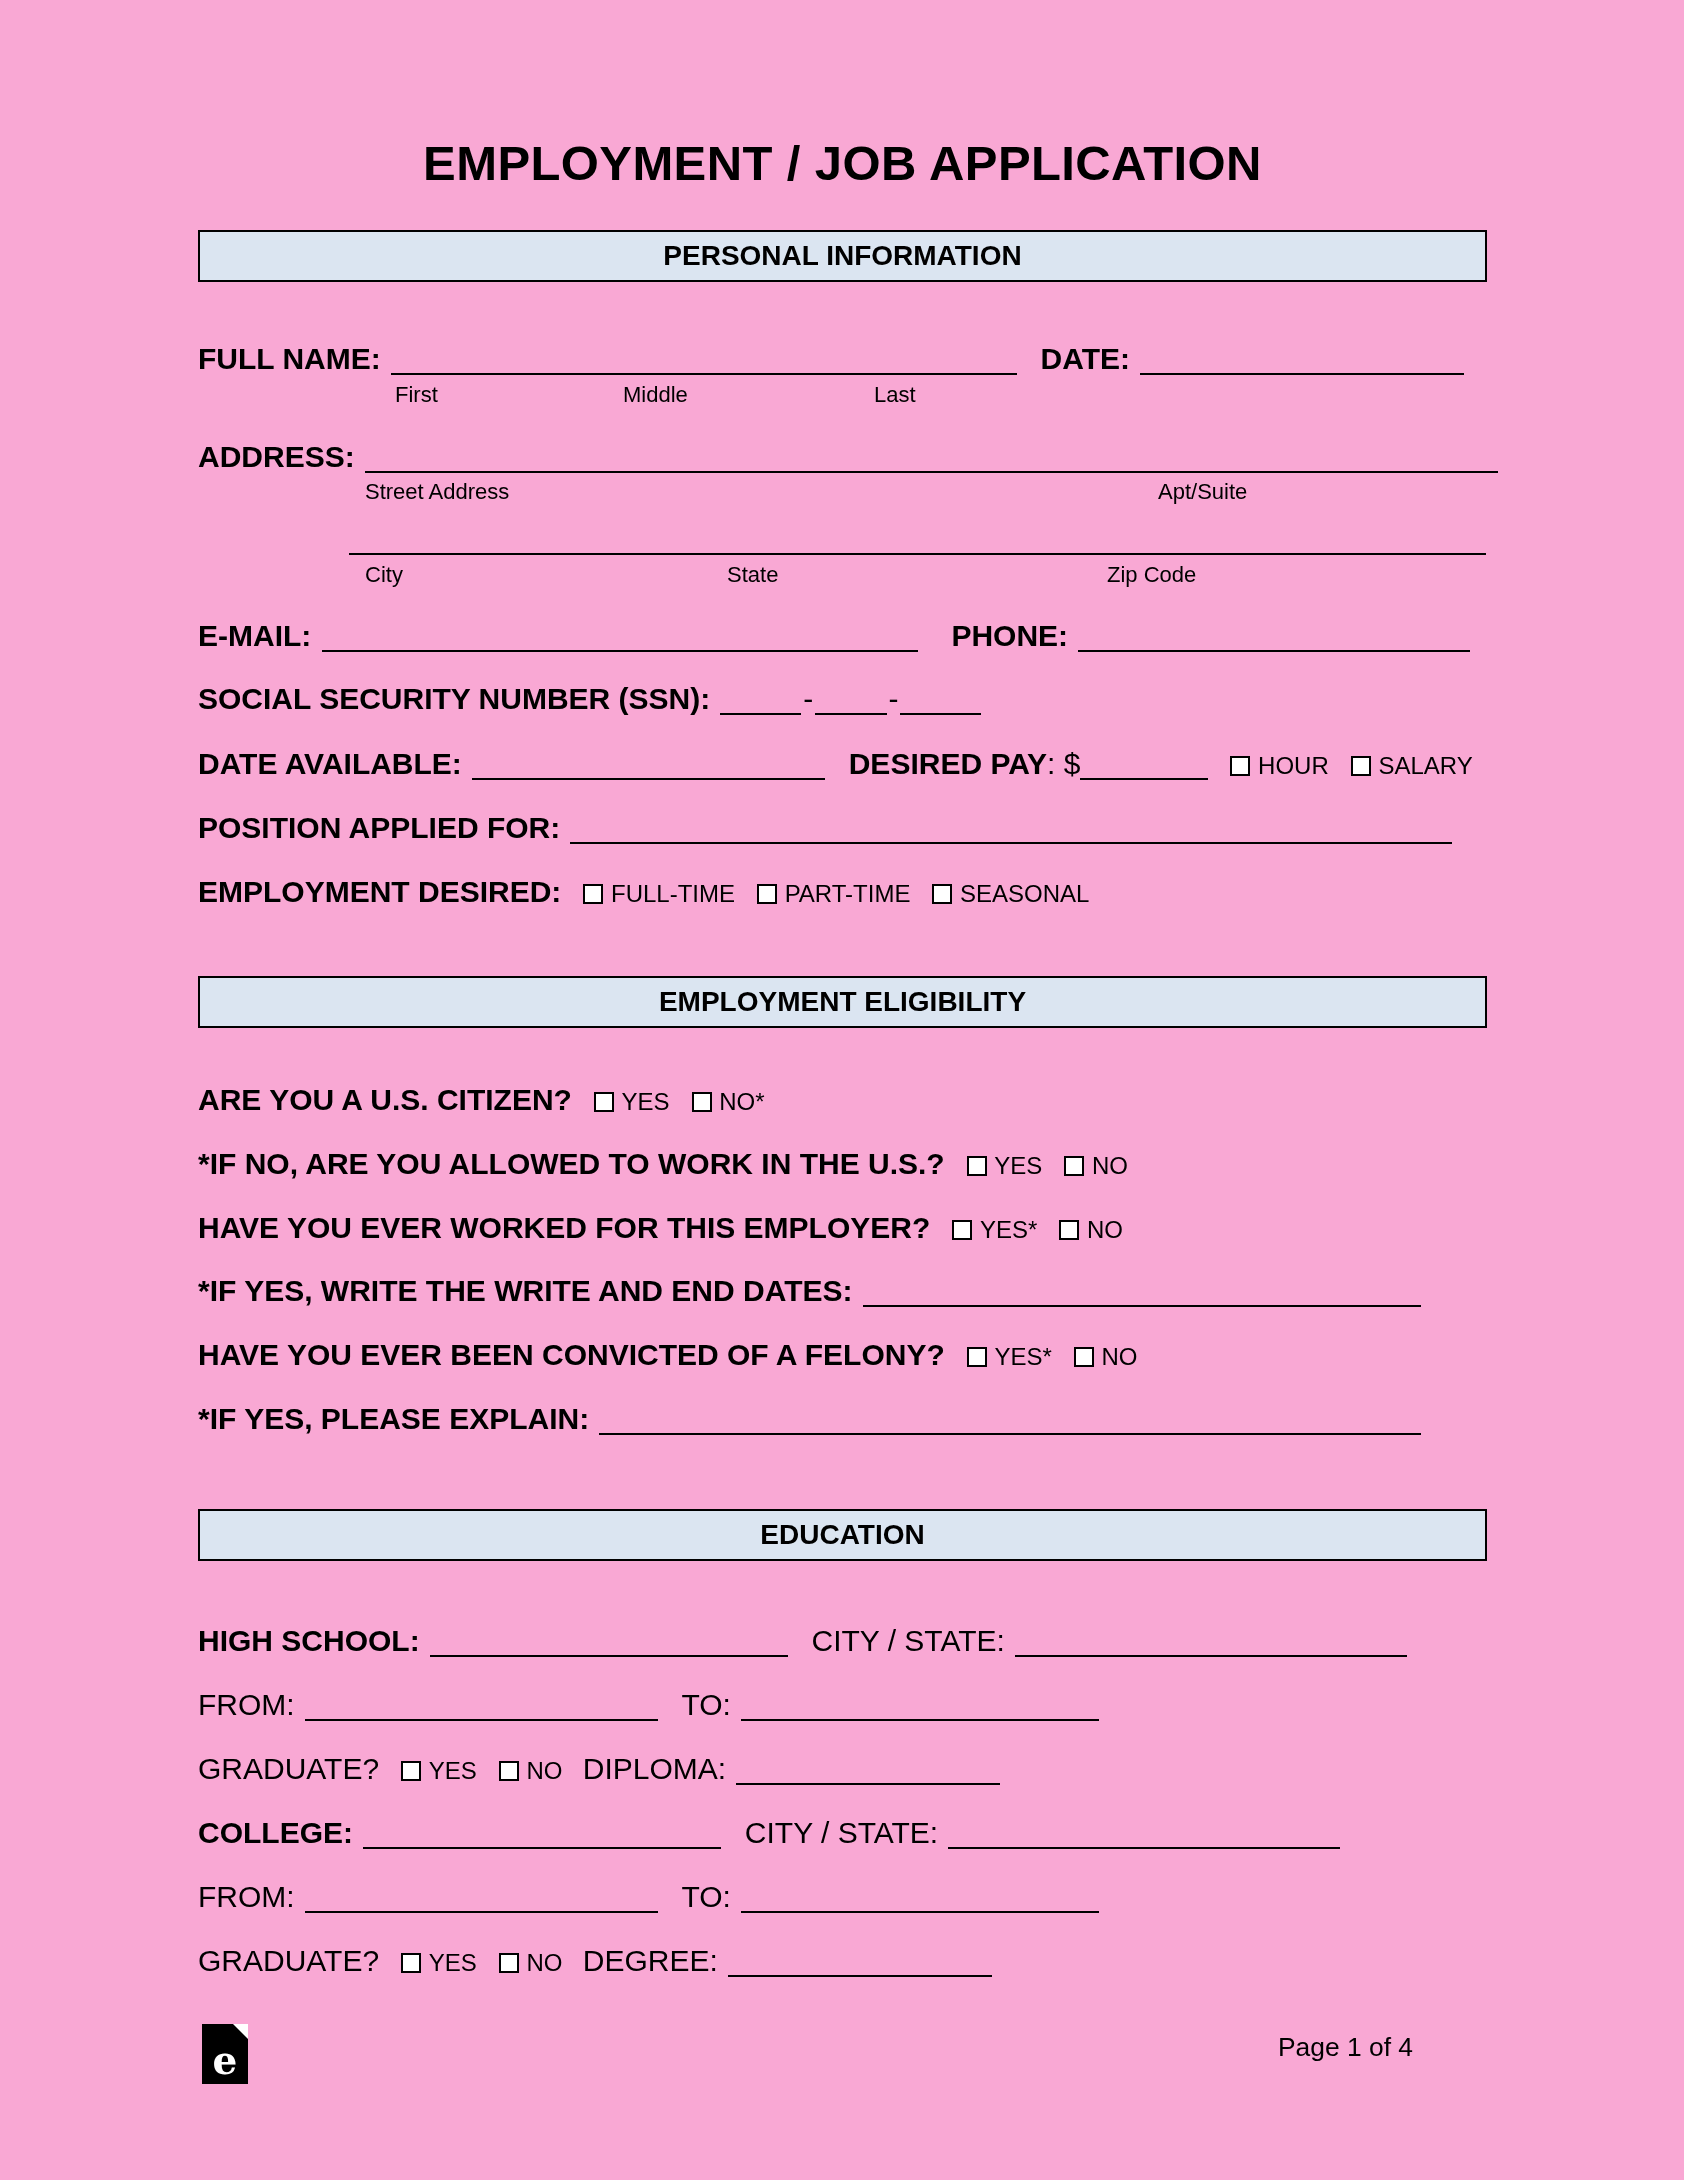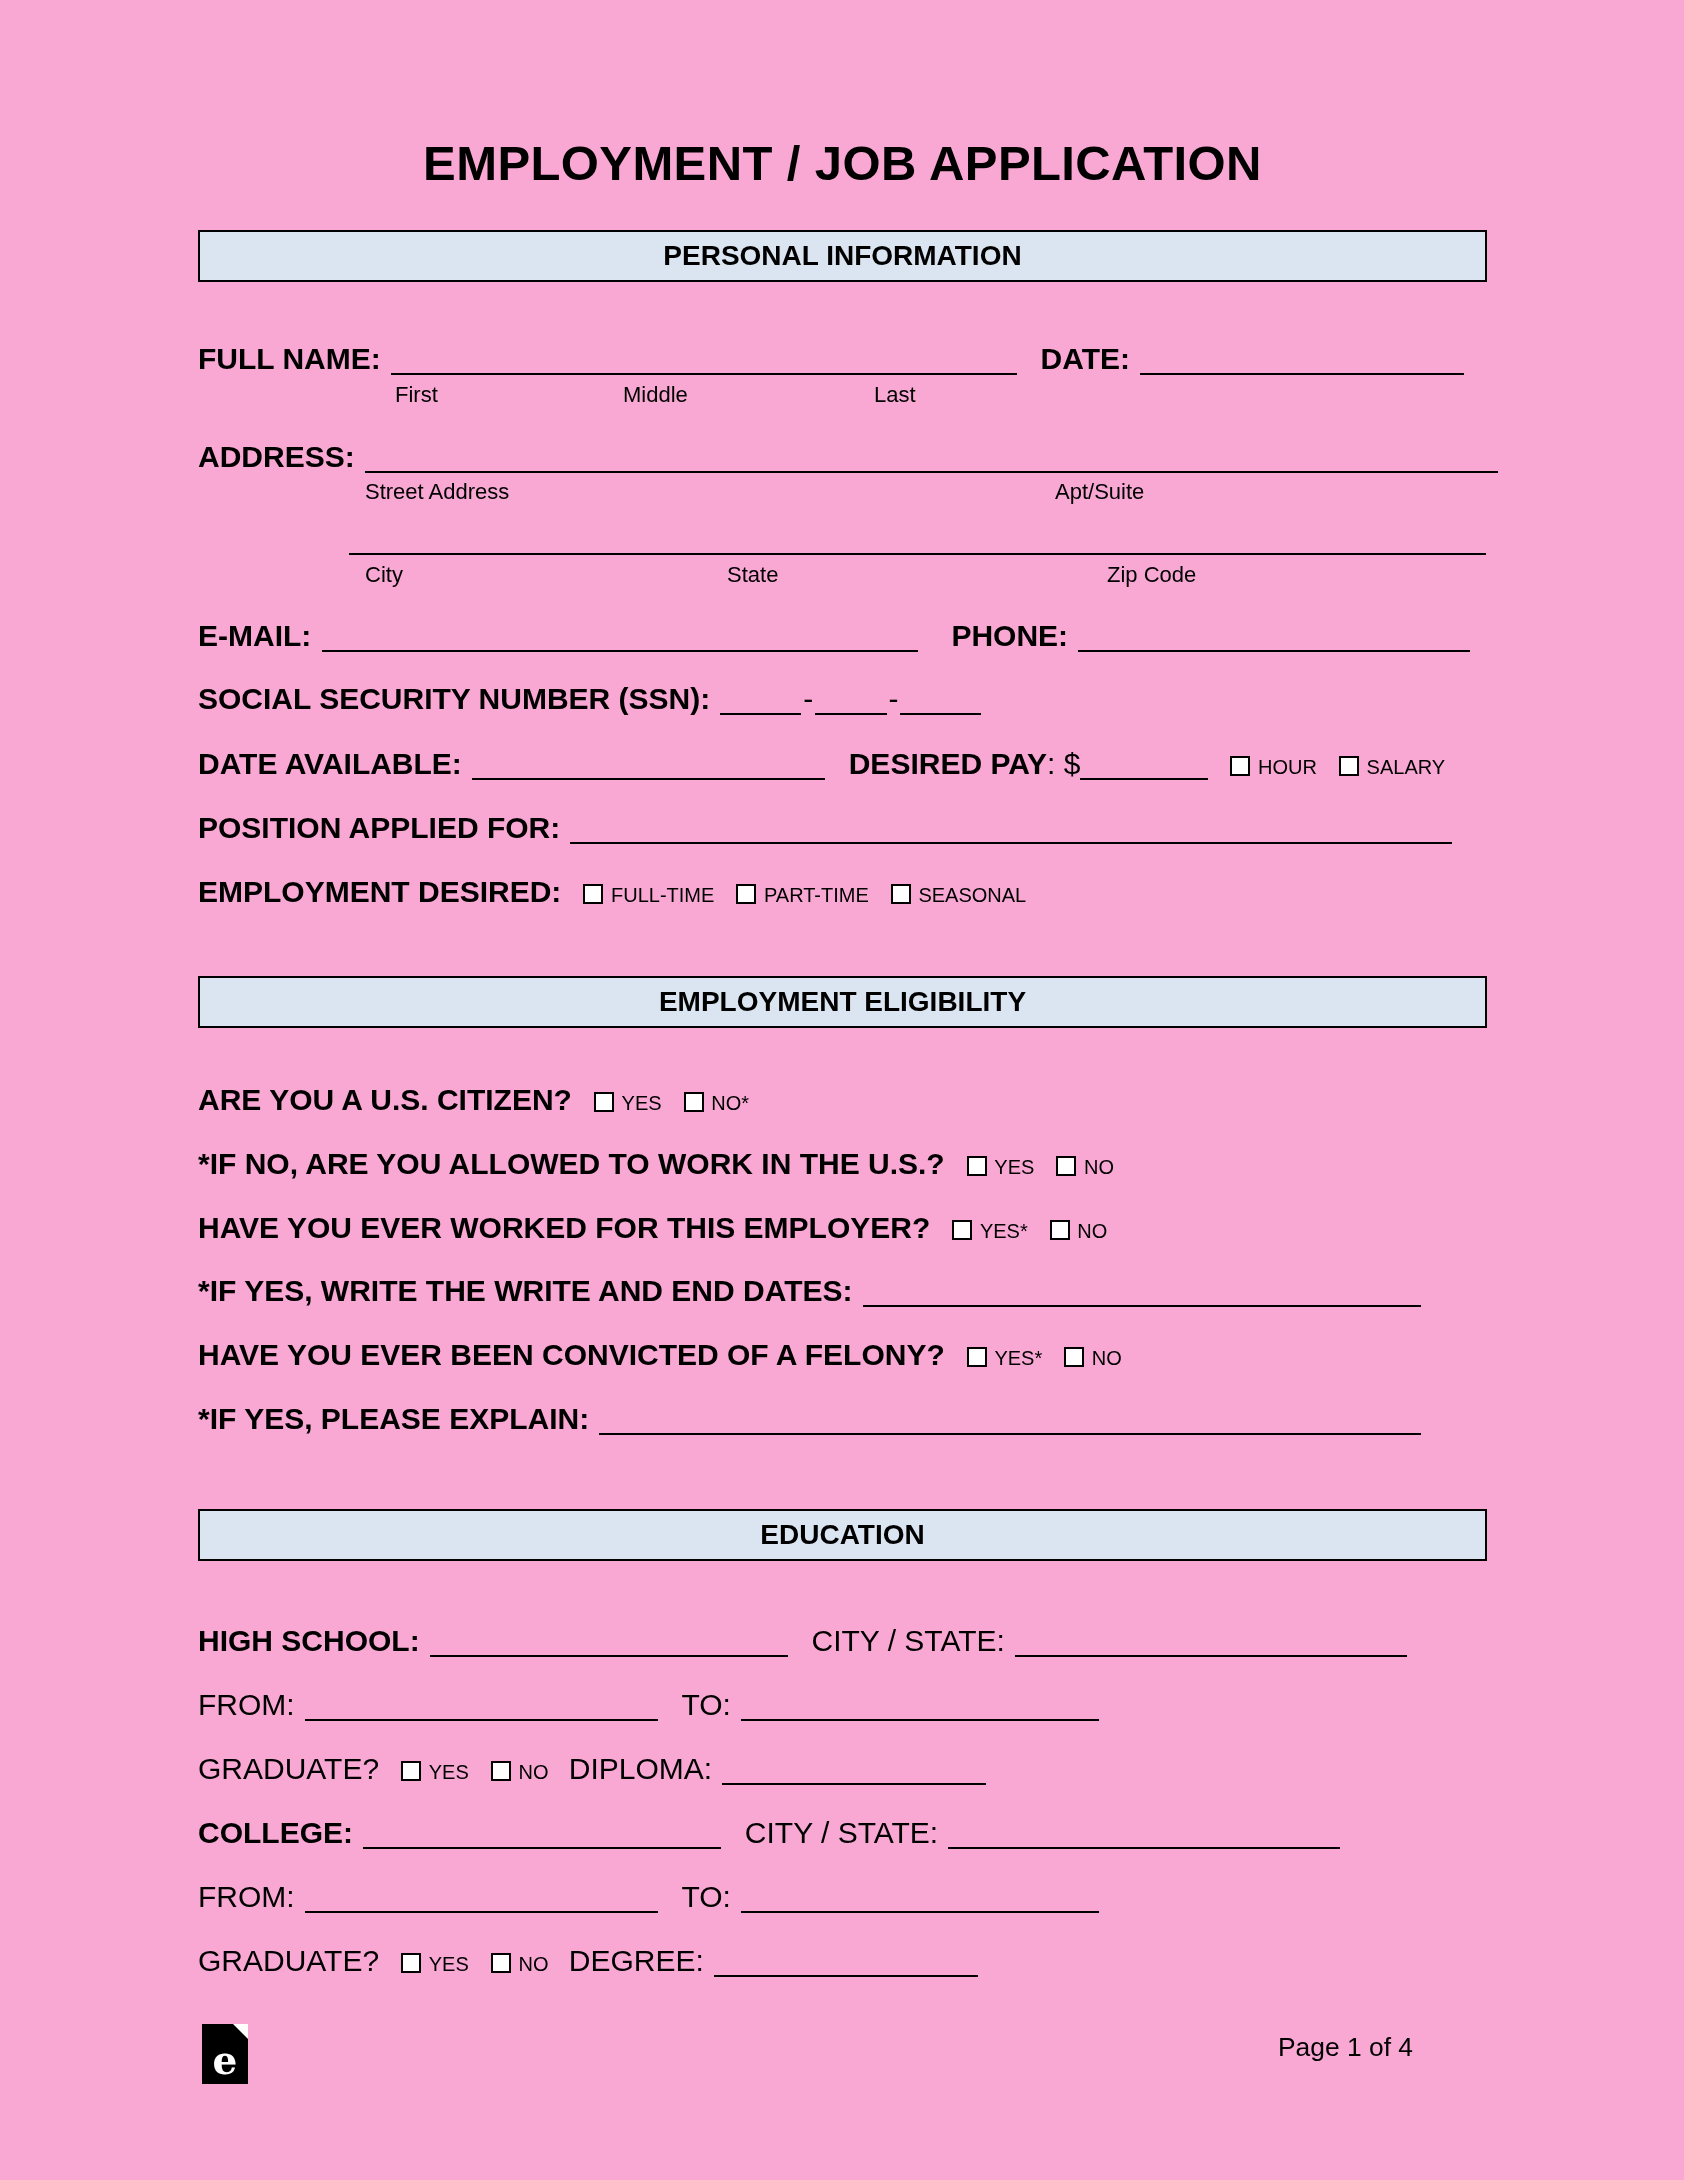--- a/index.html
+++ b/index.html
@@ -11,21 +11,21 @@
        border:2.6px solid #000;text-align:center;font-weight:bold;font-size:28px;
        line-height:48px;}
   .row{position:absolute;left:198px;width:1295px;font-size:30px;line-height:36px;
        height:36px;white-space:nowrap;}
   .b{font-weight:bold;}
   .blank{display:inline-block;height:0;border-bottom:2.6px solid #000;
          vertical-align:-6px;margin-left:10.2px;}
   .blank.nogap{margin-left:0;}
   .cb{display:inline-block;width:16px;height:16px;border:2.6px solid #000;
       background:#fff;margin:0 7.7px 0 13.6px;vertical-align:-1.7px;}
-  .opt{font-size:20px;}
+  .opt{font-size:24px;}
   .sub{position:absolute;font-size:22px;line-height:25.6px;}
   .sep{margin:0 1.7px;}
   .pagenum{position:absolute;top:2032px;left:1278px;width:256px;text-align:left;
            font-size:26.4px;}
   .logo{position:absolute;left:202px;top:2024px;width:46px;height:60px;background:#000;}
   .logo .fold{position:absolute;top:0;right:0;width:0;height:0;
               border-top:15.3px solid #ffffff;border-left:15.3px solid transparent;}
   .logo .letter{position:absolute;left:50%;transform:translateX(-50%);bottom:1.7px;
               color:#fff;font-family:"DejaVu Serif", serif;font-weight:bold;
               font-size:39px;line-height:44px;}
@@ -44,21 +44,21 @@
     <span class="b" style="margin-left:15.3px">DATE:</span><span class="blank" style="width:324px"></span>
   </div>
   <span class="sub" style="top:382px;left:395px">First</span>
   <span class="sub" style="top:382px;left:623px">Middle</span>
   <span class="sub" style="top:382px;left:874px">Last</span>
 
   <div class="row" style="top:439px">
     <span class="b">ADDRESS:</span><span class="blank" style="width:1133px"></span>
   </div>
   <span class="sub" style="top:479px;left:365px">Street Address</span>
-  <span class="sub" style="top:479px;left:1055px">Apt/Suite</span>
+  <span class="sub" style="top:479px;left:1158px">Apt/Suite</span>
 
   <div class="row" style="top:521px">
     <span class="blank nogap" style="width:1137px;margin-left:151px"></span>
   </div>
   <span class="sub" style="top:562px;left:365px">City</span>
   <span class="sub" style="top:562px;left:727px">State</span>
   <span class="sub" style="top:562px;left:1107px">Zip Code</span>
 
   <div class="row" style="top:618px">
     <span class="b">E-MAIL:</span><span class="blank" style="width:596px"></span>

